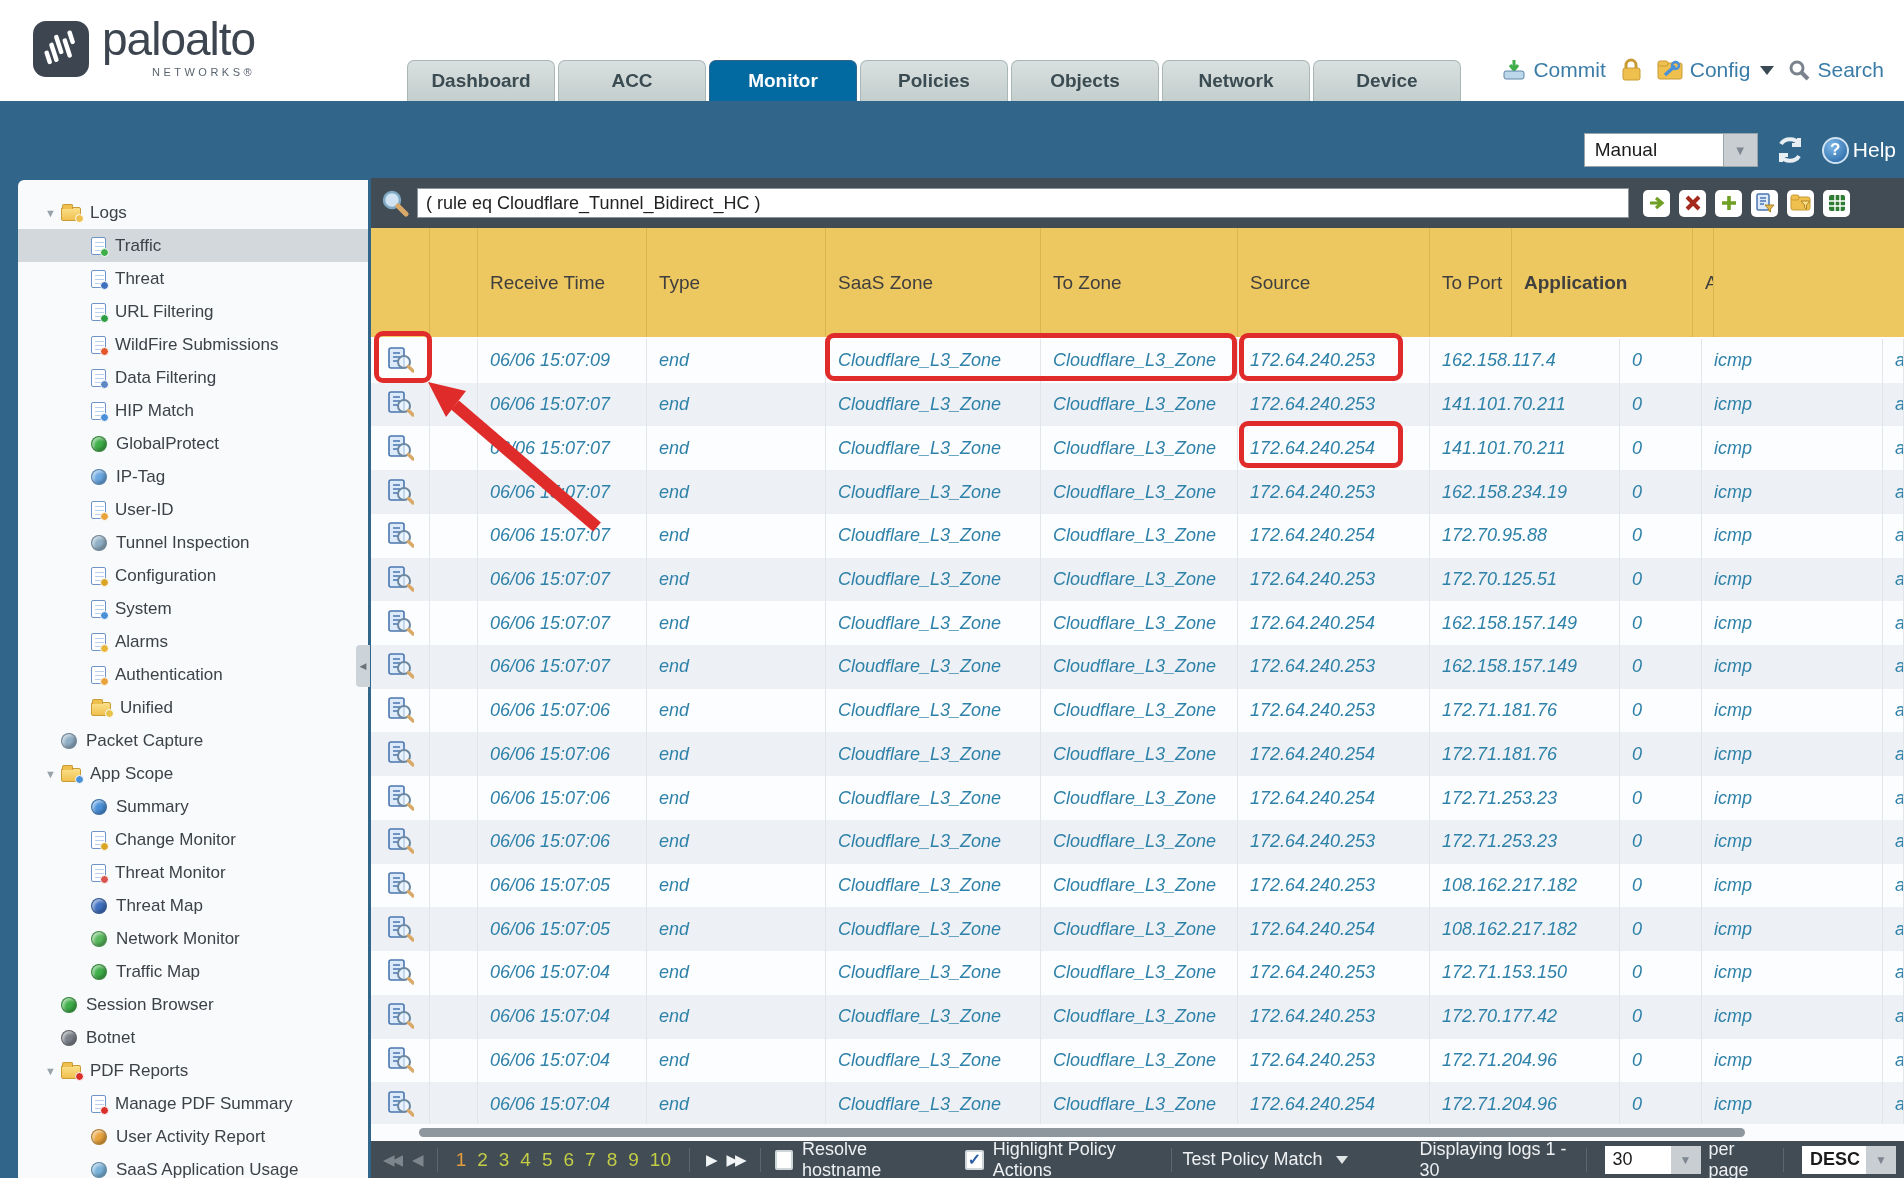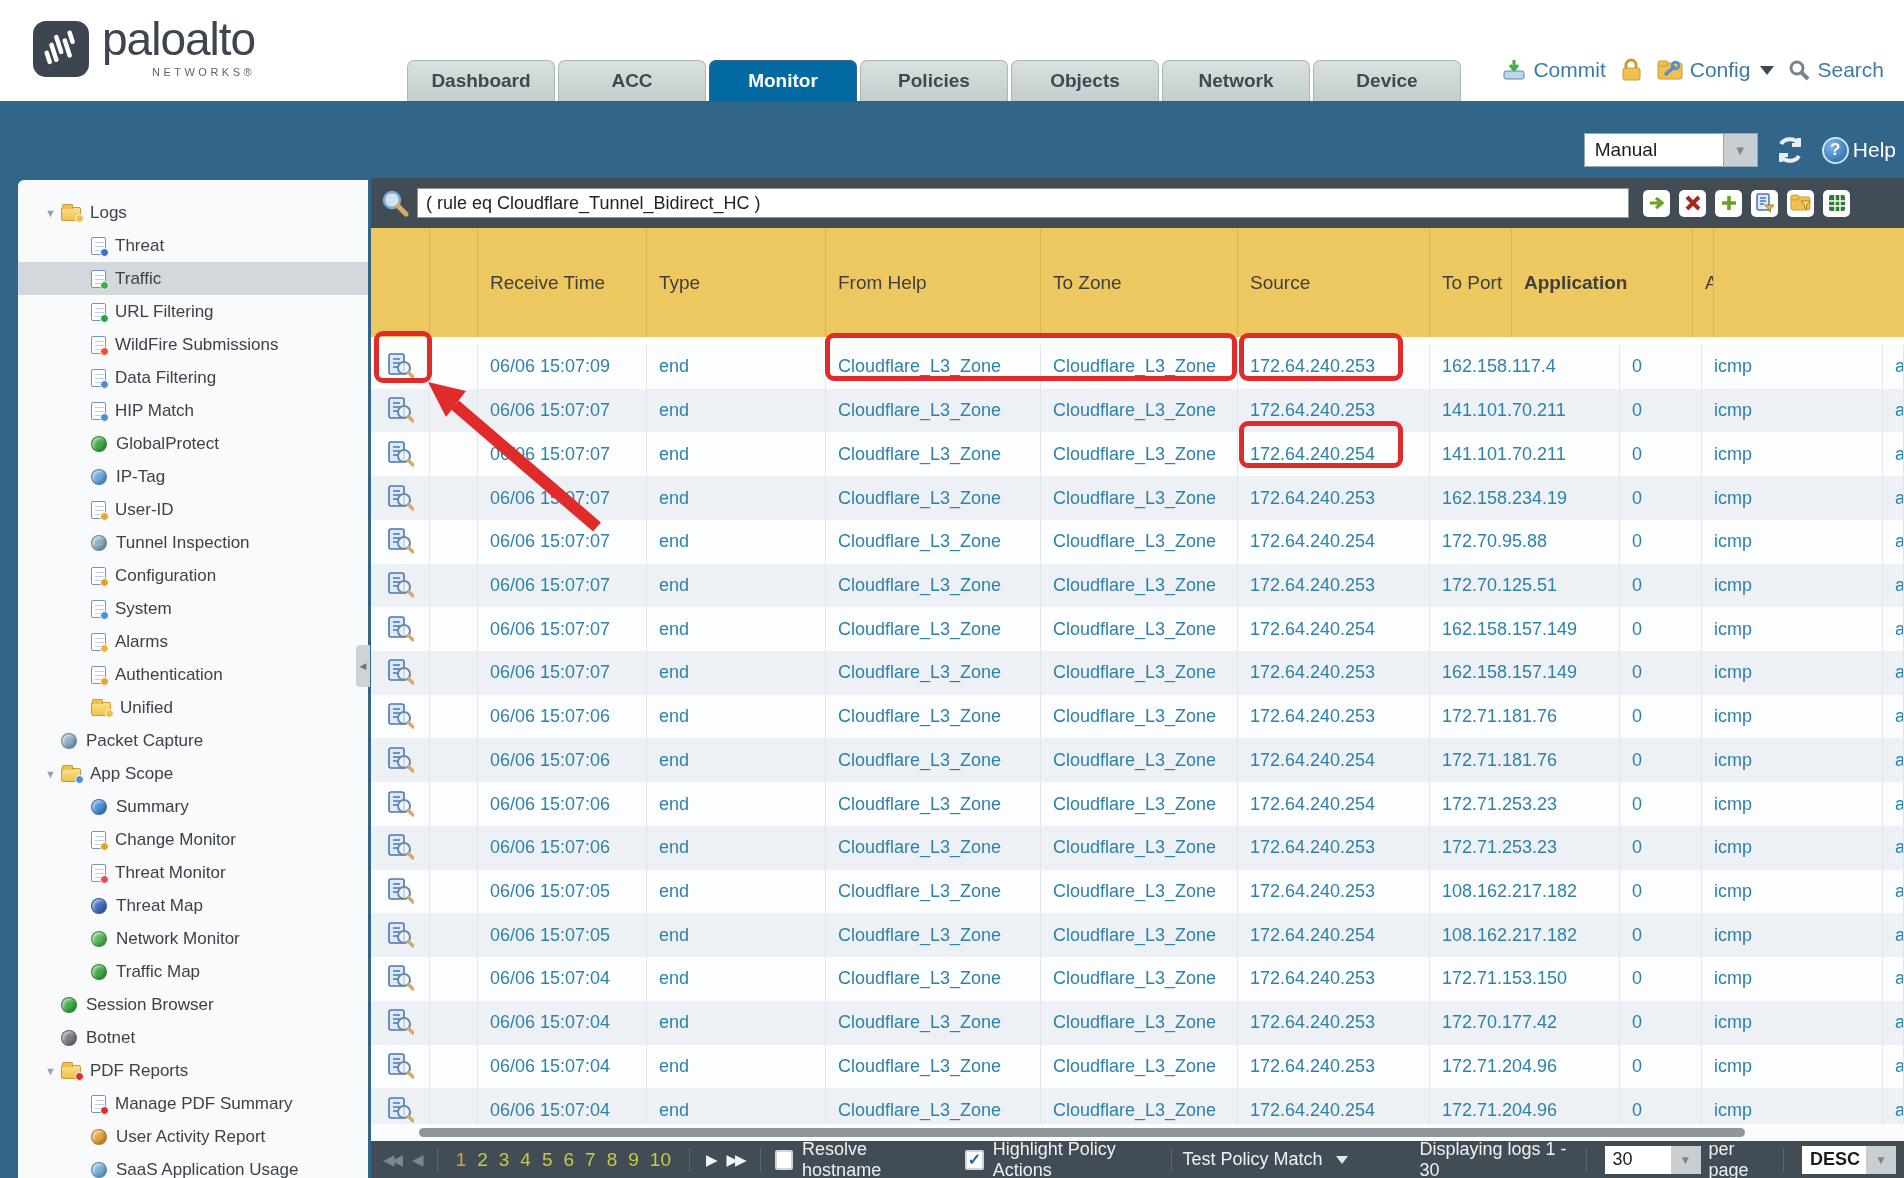--- a/index.html
+++ b/index.html
@@ -73,21 +73,21 @@
   .filter-mag { margin:0 8px 0 10px; flex:none; }
   .filter-input { width:1212px; height:30px; border:1px solid #8b949b; font-size:18px; color:#222;
                   padding:0 8px; font-family:"Liberation Sans",sans-serif; }
   .filter-icons { display:flex; align-items:center; gap:9px; margin-left:14px; }
   .fi { width:27px; height:27px; border-radius:5px; background:#ffffff; display:flex; align-items:center;
         justify-content:center; cursor:pointer; font-weight:bold; }
 
   .thead { position:absolute; left:0; top:50px; width:1533px; height:109px; background:#edc75f; display:flex; }
   .th { height:109px; display:flex; align-items:center; padding-left:12px; font-size:19px; color:#3f3f3f;
         border-right:1px solid #d8b54e; overflow:hidden; cursor:pointer; }
-  .tbody { position:absolute; left:0; top:167px; width:1533px; height:787px; overflow:hidden; }
+  .tbody { position:absolute; left:0; top:161px; width:1533px; height:787px; overflow:hidden;font-style:italic; }
   .tr { display:flex; height:43.72px; background:#fcfdff; }
   .tr.alt { background:#edf1f5; }
   .td { display:flex; align-items:center; padding-left:12px; font-size:18px; color:#2e81a8;
         border-right:1px solid #e2e6ea; overflow:hidden; white-space:nowrap; }
   .td.c-detail { justify-content:center; padding-left:0; cursor:pointer; }
 
   .hscroll { position:absolute; left:0; top:946px; width:1533px; height:17px; background:#fbfcfd; }
   .hscroll-bar { position:absolute; left:48px; top:4px; width:1326px; height:9px; background:#8f979e; border-radius:5px; cursor:pointer; }
 
   
@@ -202,31 +202,31 @@
 
 <div class="sidebar">
   <div id="tree">
       <div class="tree-item lv0">
         <span class="exp-slot">▼</span>
         <span class="t-icon icon-folder">
           <span class="t-badge" style="background: rgb(240, 192, 79);"></span>
         </span>
         <span>Logs</span>
       </div>
+      <div class="tree-item lv1 selected">
+        <span class="t-icon icon-doc">
+          <span class="t-badge" style="background: rgb(63, 174, 73);"></span>
+        </span>
+        <span>Traffic</span>
+      </div>
       <div class="tree-item lv1">
         <span class="t-icon icon-doc">
           <span class="t-badge" style="background: rgb(63, 111, 191);"></span>
         </span>
         <span>Threat</span>
-      </div>
-      <div class="tree-item lv1 selected">
-        <span class="t-icon icon-doc">
-          <span class="t-badge" style="background: rgb(63, 174, 73);"></span>
-        </span>
-        <span>Traffic</span>
       </div>
       <div class="tree-item lv1">
         <span class="t-icon icon-doc">
           <span class="t-badge" style="background: rgb(46, 158, 68);"></span>
         </span>
         <span>URL Filtering</span>
       </div>
       <div class="tree-item lv1">
         <span class="t-icon icon-doc">
           <span class="t-badge" style="background: rgb(226, 87, 43);"></span>
@@ -413,21 +413,21 @@
         </svg>
       </div>
     </div>
   </div>
 
   <div class="thead" id="thead">
       <div class="th" style="width: 59px;"></div>
       <div class="th" style="width: 48px;"></div>
       <div class="th" style="width: 169px;">Receive Time</div>
       <div class="th" style="width: 179px;">Type</div>
-      <div class="th" style="width: 215px;">From Help</div>
+      <div class="th" style="width: 215px;">SaaS Zone</div>
       <div class="th" style="width: 197px;">To Zone</div>
       <div class="th" style="width: 192px;">Source</div>
       <div class="th" style="width: 82px;">To Port</div>
       <div class="th" style="width: 181px; font-weight: bold;">Application</div>
       <div class="th" style="width: 21px;">A</div>
     </div>
   <div class="tbody" id="tbody">
       <div class="tr">
         <div class="td c-detail" style="width: 59px;">
           <svg width="27" height="27" viewBox="0 0 27 27">

